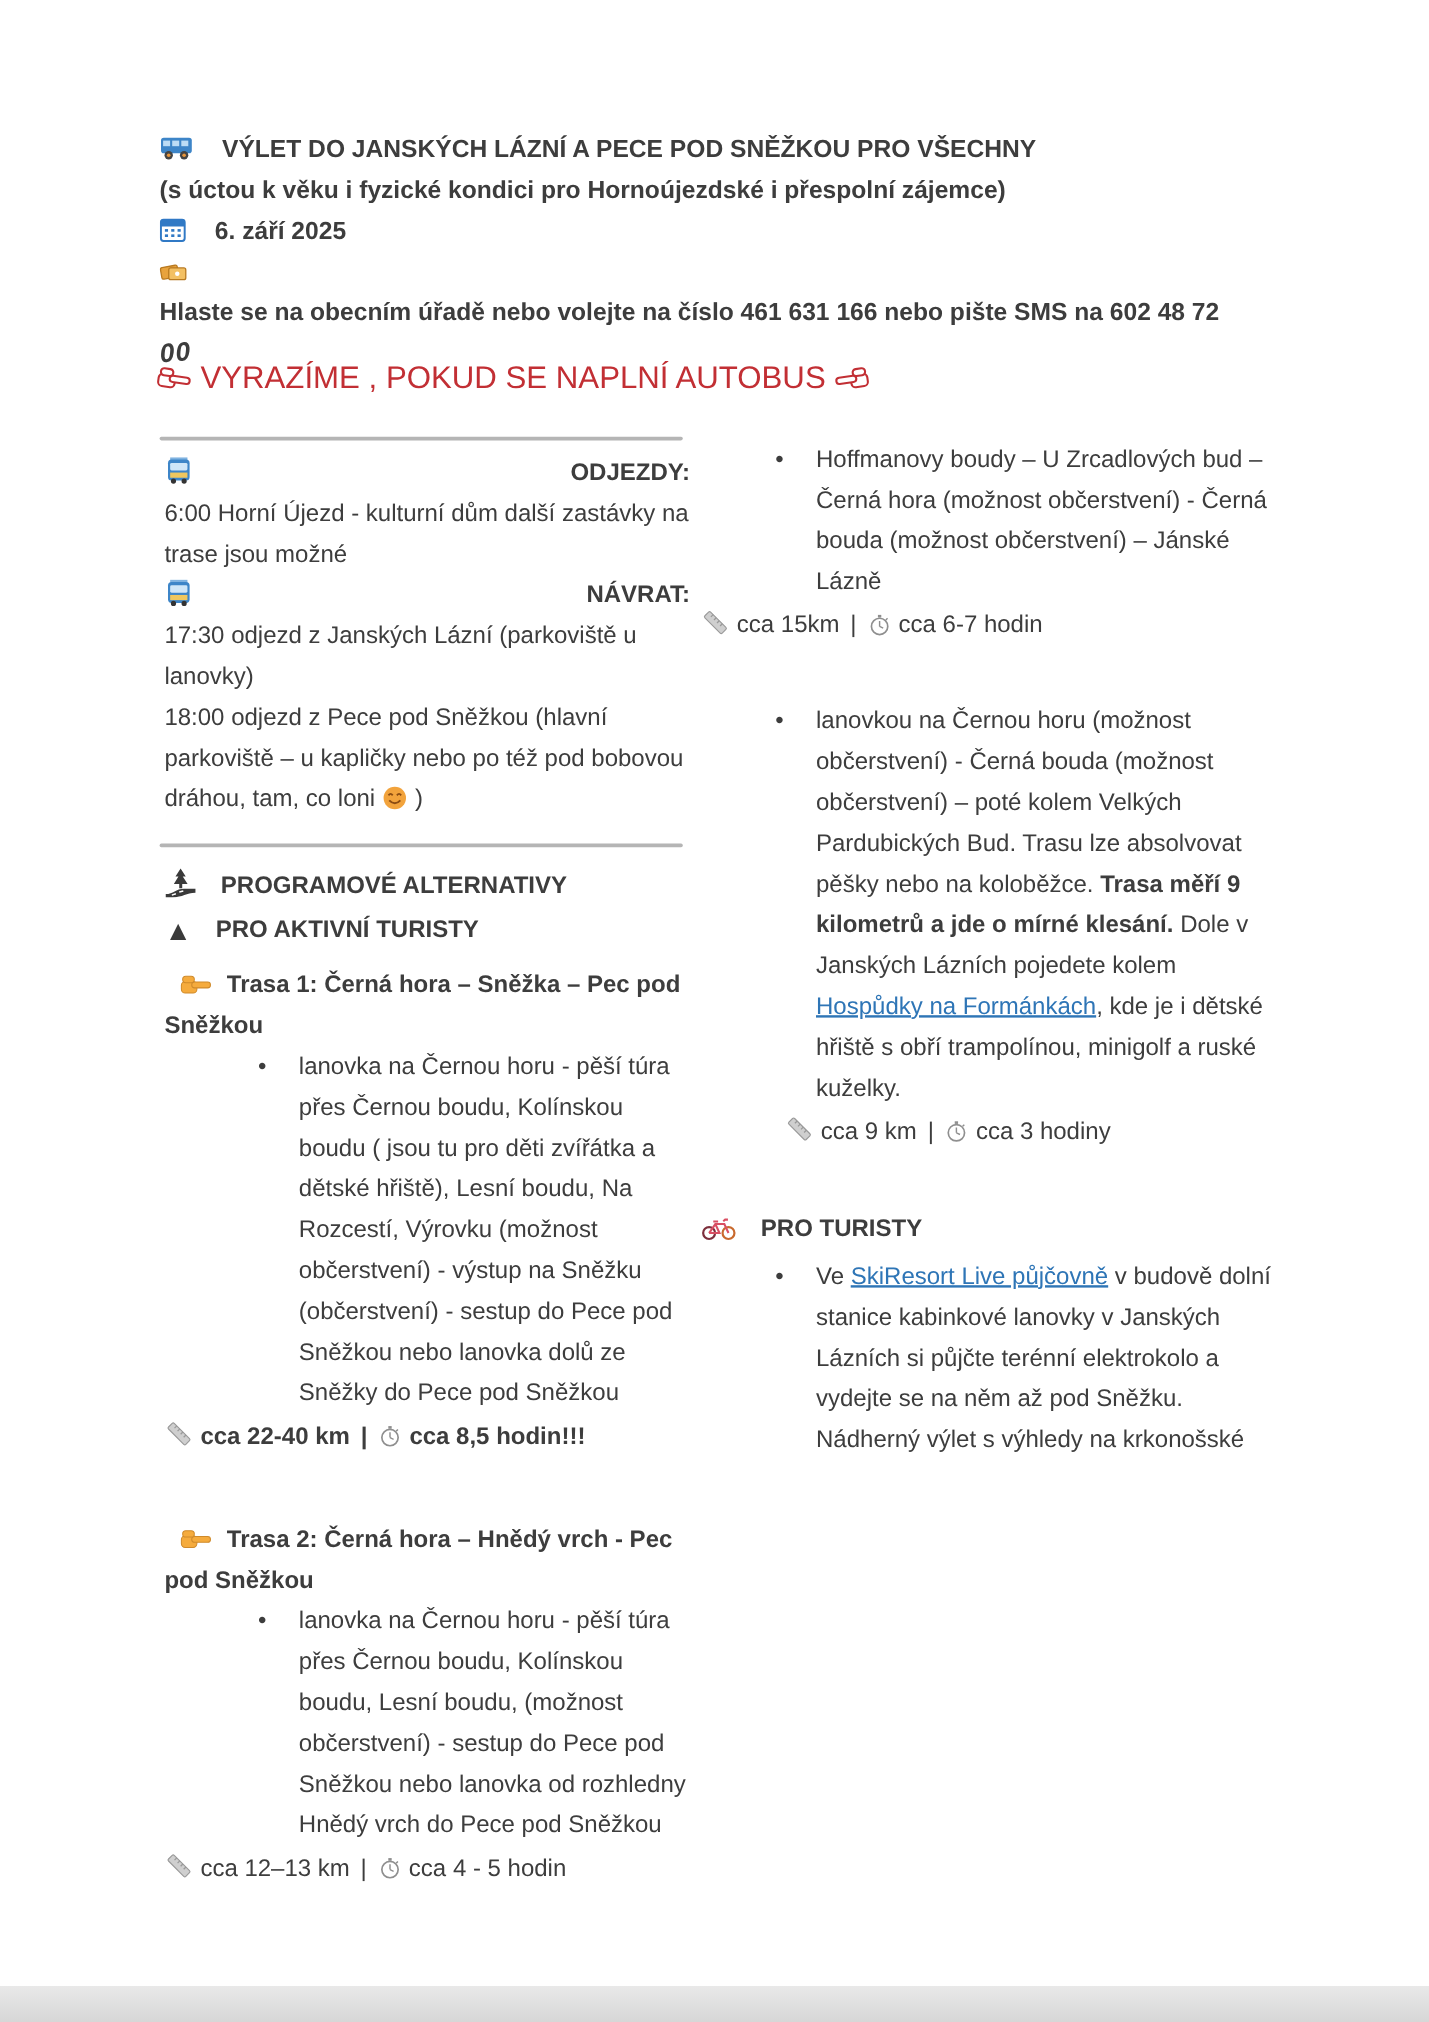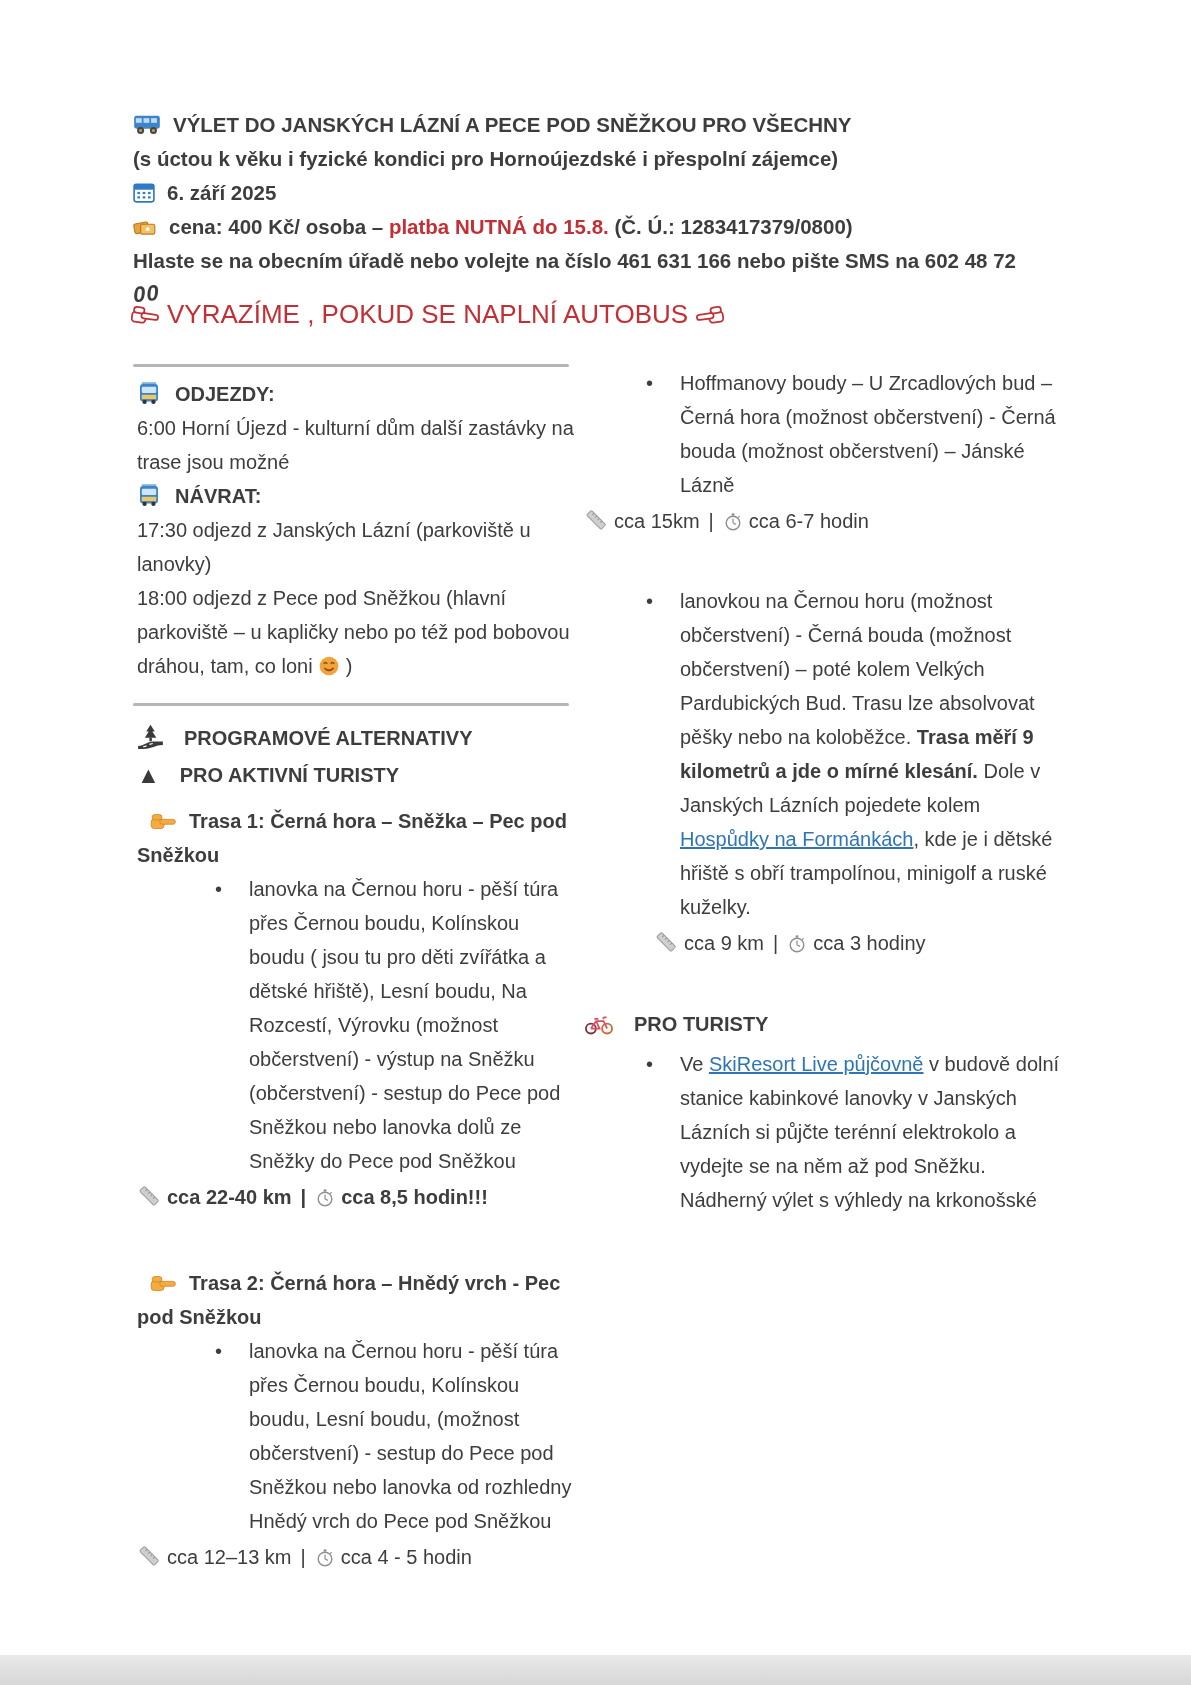--- a/index.html
+++ b/index.html
@@ -6,39 +6,39 @@
   body{
     width:1191px;height:1685px;position:relative;overflow:hidden;
     font-family:"Liberation Sans", sans-serif;color:#3d3d3d;
     -webkit-font-smoothing:antialiased;
   }
   .icon{display:inline-block;vertical-align:-4px;}
   .icon-wrap{display:inline-block;flex:0 0 auto;}
 
   
   .header{position:absolute;left:133px;top:108px;width:910px;font-weight:bold;font-size:20.5px;line-height:33px;}
-  .h-line{display:flex;align-items:center;gap:12px;}
+  .h-line{display:flex;align-items:center;gap:24px;}
   .h-line + .h-line{margin-top:1px;}
   .red{color:#c22f34;}
   .handwritten{display:inline-block;font-weight:bold;font-style:italic;font-size:22px;transform:rotate(-5deg);letter-spacing:1px;}
 
   
   .banner{position:absolute;left:130px;top:299px;display:flex;align-items:center;gap:7px;
           color:#c22f34;font-weight:normal;font-size:26px;}
 
   
   .col{position:absolute;font-size:20px;line-height:34px;}
   .col-left{left:137px;top:358px;width:438px;}
   .col-right{left:584px;top:366px;width:476px;}
 
   .divider{height:3px;background:#9c9c9c;border-radius:2px;opacity:.75;}
   .div1{margin:6px 0 10px -4px;width:436px;}
   .div2{margin:20px 0 14px -4px;width:436px;}
 
-  .sec-heading{font-weight:bold;display:flex;align-items:center;gap:14px;margin:0;}
+  .sec-heading{font-weight:bold;display:flex;align-items:center;gap:14px;margin:0;justify-content:space-between;}
   .sec-heading .txt{display:inline-block;}
   .prog-heading{font-weight:bold;display:flex;align-items:center;gap:20px;margin:0;line-height:37px;}
   .mountain{font-size:23px;color:#3a3a3a;line-height:1;}
 
   p.body-text{margin:0;}
   .trasa-title{font-weight:bold;margin:0;text-indent:6px;}
   .trasa-title .hand{margin-right:12px;}
   .gap46{height:46px;}
   .gap52{height:52px;}
 
@@ -103,21 +103,20 @@
     <div class="h-line">
       <span class="icon-wrap">
         <svg class="icon" width="24" height="22" viewBox="0 0 22 20">
           <g transform="rotate(-10 9 10)">
               <rect x="1" y="6" width="13" height="9" rx="1.5" fill="#e8a33d" stroke="#b97a20"></rect>
             </g>
           <rect x="7" y="7.5" width="13" height="9" rx="1.5" fill="#f3c063" stroke="#b97a20"></rect>
           <circle cx="13.5" cy="12" r="1.7" fill="#ffffff"></circle>
         </svg>
       </span>
-      <span><span>cena: 400 Kč/ osoba – </span><span class="red">platba NUTNÁ do 15.8.</span><span> (Č. Ú.: 1283417379/0800)</span></span>
     </div>
     <div class="h-line">
       <span><span>Hlaste se na obecním úřadě nebo volejte na číslo 461 631 166 nebo pište SMS na 602 48 72 </span><span class="handwritten">00</span></span>
     </div>
   </div>
 
   <div class="banner">
     <span class="icon-wrap">
       <svg class="icon" width="30" height="24" viewBox="0 0 26 20" style="transform:rotate(8deg)">
         <g fill="#ffffff" stroke="#c22f34" stroke-width="1.5">

